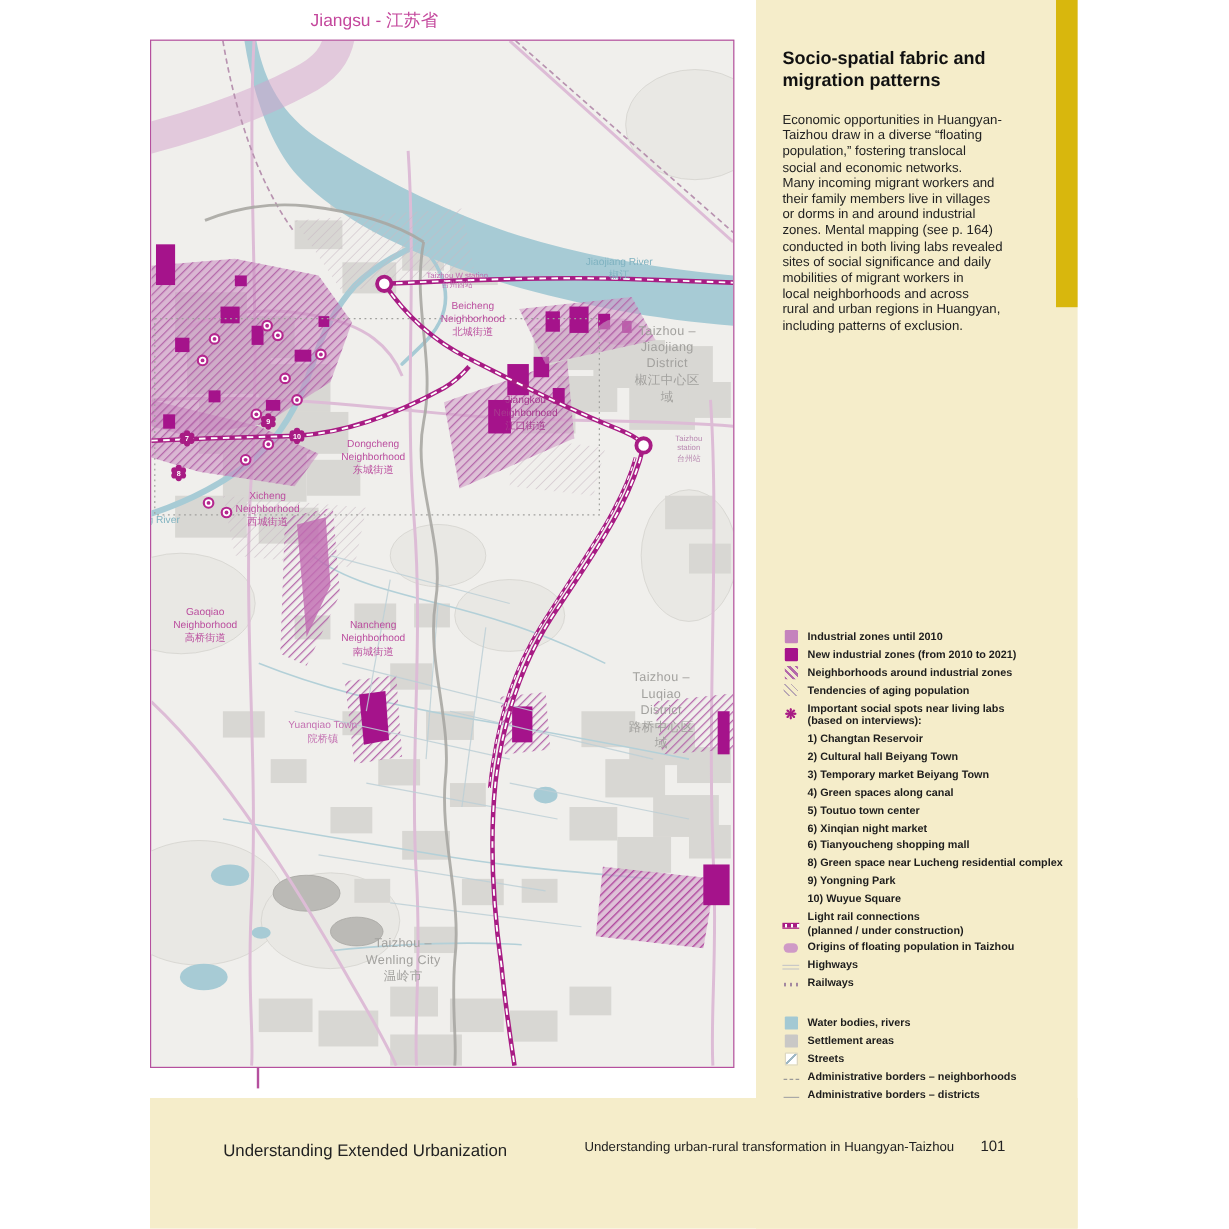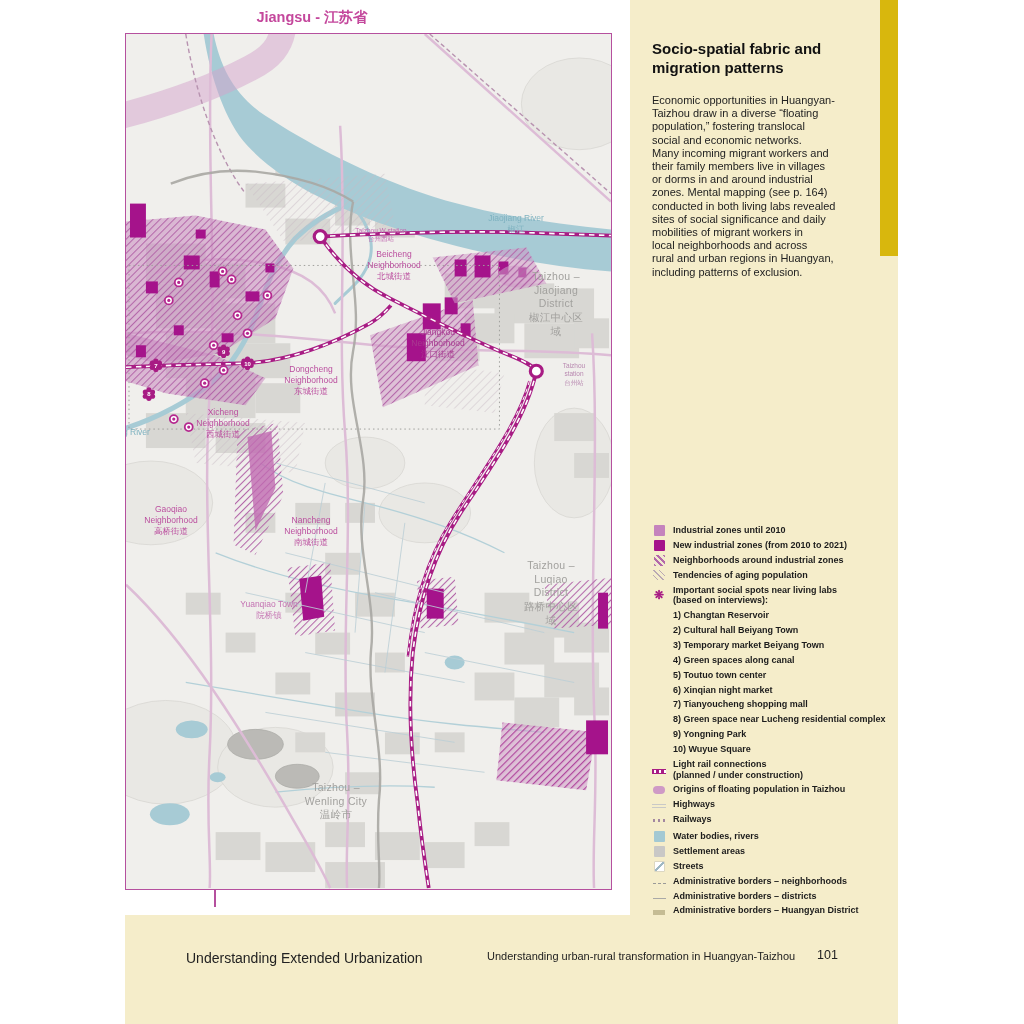--- a/index.html
+++ b/index.html
@@ -5,21 +5,21 @@
   :root{
     --c-magenta:#b5509e; --c-magenta_dark:#a5138b; --c-magenta_mid:#a81c84;
     --c-purple_light:#c988bf; --c-purple_soft:#cf9ac6; --c-water:#a7cbd5;
     --c-settlement:#d8d7d3; --c-map_bg:#f0efec; --c-cream:#f5edca; --c-gold:#d8b70d;
     --c-text:#1c1c1c; --c-gray_label:#a2a19e;
   }
   *{box-sizing:border-box;margin:0;padding:0}
   html,body{width:1024px;height:1024px;background:#fff;font-family:"Liberation Sans",sans-serif;position:relative;overflow:hidden}
 
   .page-title{position:absolute;left:312px;top:8px;transform:translateX(-50%);
-    font-size:14.5px;font-weight:700;color:#c4479c;white-space:nowrap}
+    font-size:14.5px;font-weight:400;color:#c4479c;white-space:nowrap}
 
   .map-frame{position:absolute;left:125px;top:33px;width:487px;height:857px;
     border:1.5px solid var(--c-magenta);background:var(--c-map_bg);overflow:hidden}
   .mapsvg{position:absolute;left:0;top:0;width:100%;height:100%}
   .map-tick{position:absolute;left:214px;top:890px;width:2px;height:17px;background:var(--c-magenta)}
 
   .map-label{position:absolute;transform:translate(-50%,-50%);text-align:center;
     white-space:pre-line;font-weight:400;line-height:1.3;pointer-events:none}
   .lbl-mag{color:#bb4f9f;font-size:8.5px}
   .lbl-mag-strong{color:#a83a90;font-size:8.5px}
@@ -62,21 +62,21 @@
     color:#111;line-height:1.25;white-space:pre-line}
   .sb-body{position:absolute;left:22px;top:94px;width:232px;font-size:11px;color:#222;
     line-height:13.2px;white-space:pre-line}
 
   .legend{position:absolute;left:22px;top:525px;width:240px;color:var(--c-text)}
   .lg-row{display:flex;gap:7px;align-items:center;margin-bottom:4px;font-size:9px;
     font-weight:700;line-height:1.18}
   .lg-row .txt{white-space:pre-line}
   .lg-ico{flex:0 0 14px;display:flex;justify-content:center;margin-top:0}
   .lg-num{margin:0 0 4.6px 21px;font-size:9px;font-weight:700;line-height:1.15}
-  .gap-top{margin-top:7px}
+  .gap-top{margin-top:23px}
 
   .chip{width:11px;height:11px;border-radius:1px}
   .chip-ind2010{background:#c583bd}
   .chip-indnew{background:var(--c-magenta_dark)}
   .chip-hatch{background:repeating-linear-gradient(45deg,#b468aa 0 2px,#f1e9ce 2px 4.5px)}
   .chip-aging{width:12px;height:10px;background:repeating-linear-gradient(45deg,transparent 0 3px,#b9a8b4 3px 4px)}
   .ico-village{width:10px;height:10px;border:2px solid #b5288f;border-radius:50%;position:relative;margin-top:1px}
   .ico-village::after{content:"";position:absolute;left:1.5px;top:1.5px;width:3px;height:3px;border-radius:50%;background:#b5288f}
   .ico-flower{color:var(--c-magenta_mid);font-size:12px;line-height:10px}
   .ico-lr{width:14px;height:5px;margin-top:3px;background:linear-gradient(90deg,#a81c84 0 2px,#fff 2px 4px,#a81c84 4px 7px,#fff 7px 9px,#a81c84 9px 12px,#fff 12px 14px);border-top:1px solid #a81c84;border-bottom:1px solid #a81c84}
@@ -461,21 +461,21 @@
       <span class="txt">Important social spots near living labs
 (based on interviews):</span>
       </div>
 
     <div class="lg-num">1) Changtan Reservoir</div>
     <div class="lg-num">2) Cultural hall Beiyang Town</div>
     <div class="lg-num">3) Temporary market Beiyang Town</div>
     <div class="lg-num">4) Green spaces along canal</div>
     <div class="lg-num">5) Toutuo town center</div>
     <div class="lg-num">6) Xinqian night market</div>
-    <div class="lg-num">7) Tianyoucheng shopping mall</div>
+    <div class="lg-num">6) Tianyoucheng shopping mall</div>
     <div class="lg-num">8) Green space near Lucheng residential complex</div>
     <div class="lg-num">9) Yongning Park</div>
     <div class="lg-num">10) Wuyue Square</div>
 
     <div class="lg-row">
       <span class="lg-ico">
           <span class="ico-lr"></span>
         </span>
       <span class="txt">Light rail connections
 (planned / under construction)</span>

